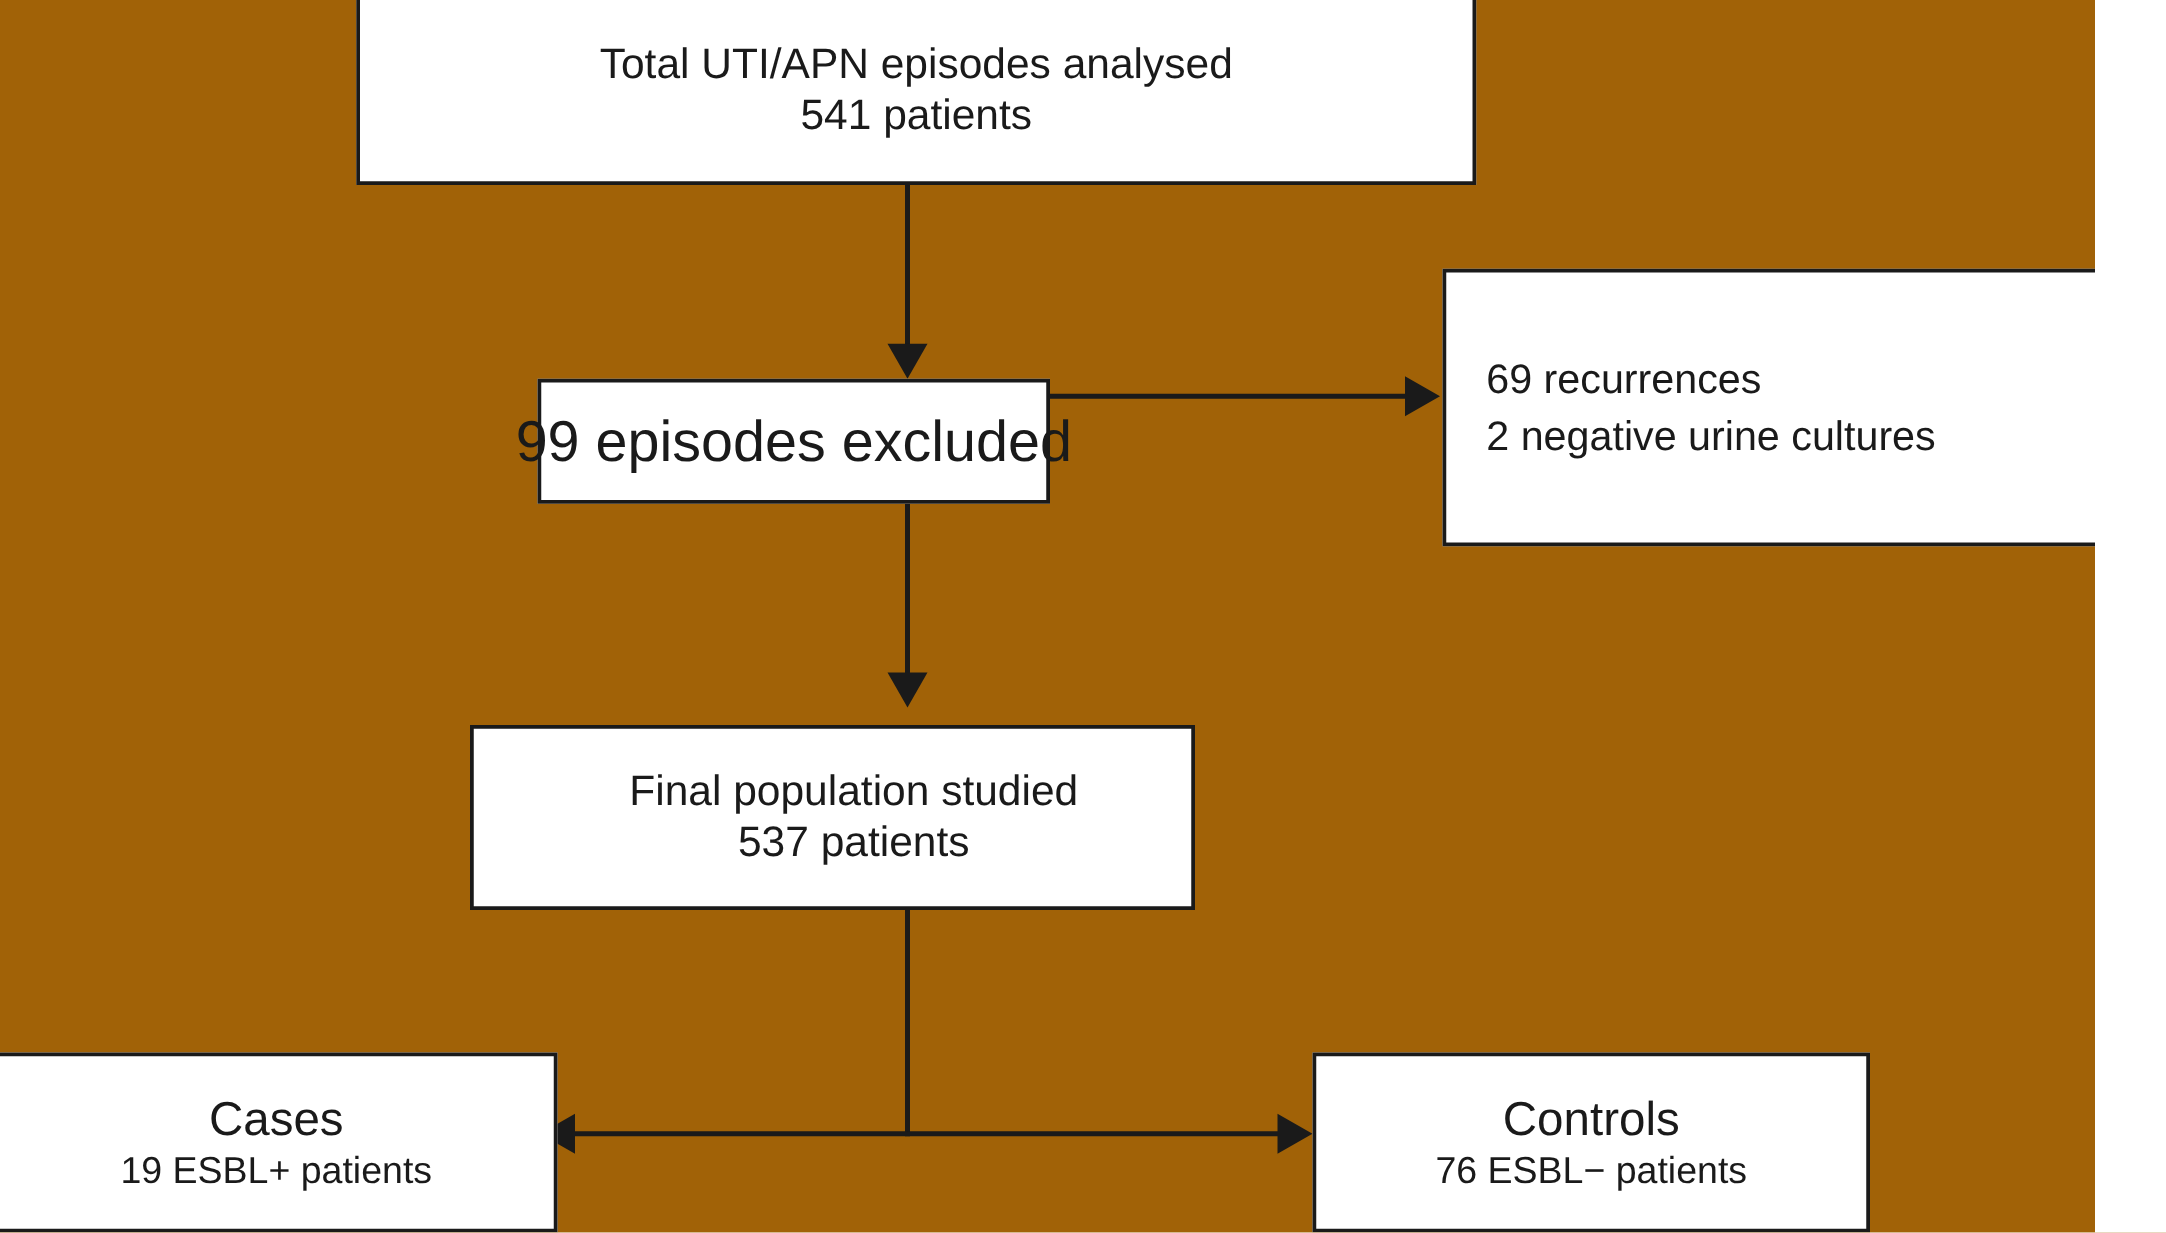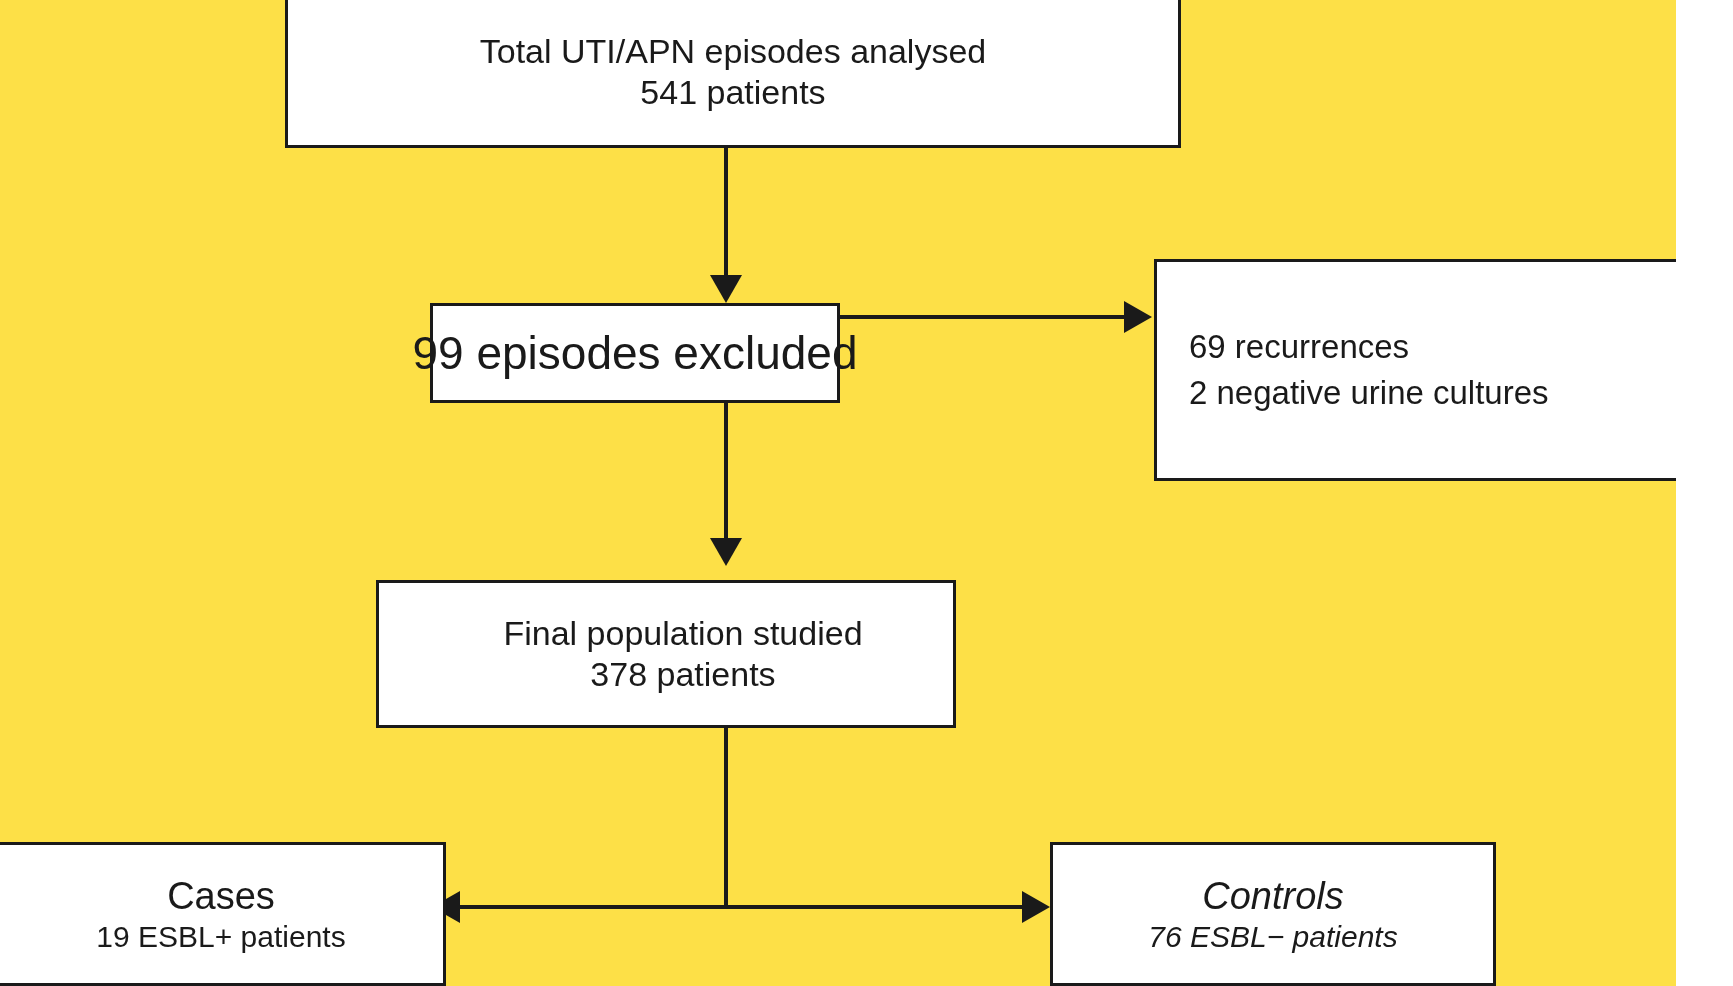--- a/index.html
+++ b/index.html
@@ -5,21 +5,21 @@
 <style>
   html, body {
     margin: 0;
     padding: 0;
     background: #ffffff;
   }
   #canvas {
     position: relative;
     width: 1676px;
     height: 986px;
-    background: #fde047;
+    background: #a16207;
     font-family: "Liberation Sans", sans-serif;
     color: #1a1a1a;
     overflow: hidden;
   }
 
   
   .node {
     position: absolute;
     box-sizing: border-box;
     border: 3px solid #1a1a1a;
@@ -28,21 +28,20 @@
     flex-direction: column;
     align-items: center;
     justify-content: center;
     text-align: center;
     line-height: 1.22;
     z-index: 3;
   }
   .node.left-align {
     align-items: flex-start;
     text-align: right;
-    margin-top: 44px;
   }
   .node .line {
     display: block;
     white-space: nowrap;
   }
 
   
   #box-total {
     left: 285px;
     top: -4px;
@@ -81,21 +80,20 @@
     height: 144px;
     font-size: 30px;
   }
   #box-cases .title { font-size: 38px; }
   #box-controls {
     left: 1050px;
     top: 842px;
     width: 446px;
     height: 144px;
     font-size: 30px;
-    font-style: italic;
   }
   #box-controls .title { font-size: 38px; }
 
   
   .conn {
     position: absolute;
     background: #1a1a1a;
     z-index: 1;
   }
   .v { width: 4px; }
@@ -146,21 +144,21 @@
   <div class="node left-align" id="box-reasons">
     <span class="line">69 recurrences</span>
     <span class="line">2 negative urine cultures</span>
   </div>
 
   <div class="conn v" style="left:724px; top:403px; height:140px;"></div>
   <div class="arrowhead arrow-down" style="left:710px; top:538px;"></div>
 
   <div class="node" id="box-final">
     <span class="line">Final population studied</span>
-    <span class="line">378 patients</span>
+    <span class="line">537 patients</span>
   </div>
 
   <div class="conn v" style="left:724px; top:728px; height:181px;"></div>
 
   <div class="conn h" style="left:458px; top:905px; width:268px;"></div>
   <div class="arrowhead arrow-left" style="left:432px; top:891px;"></div>
 
   <div class="conn h" style="left:726px; top:905px; width:298px;"></div>
   <div class="arrowhead arrow-right" style="left:1022px; top:891px;"></div>
 

